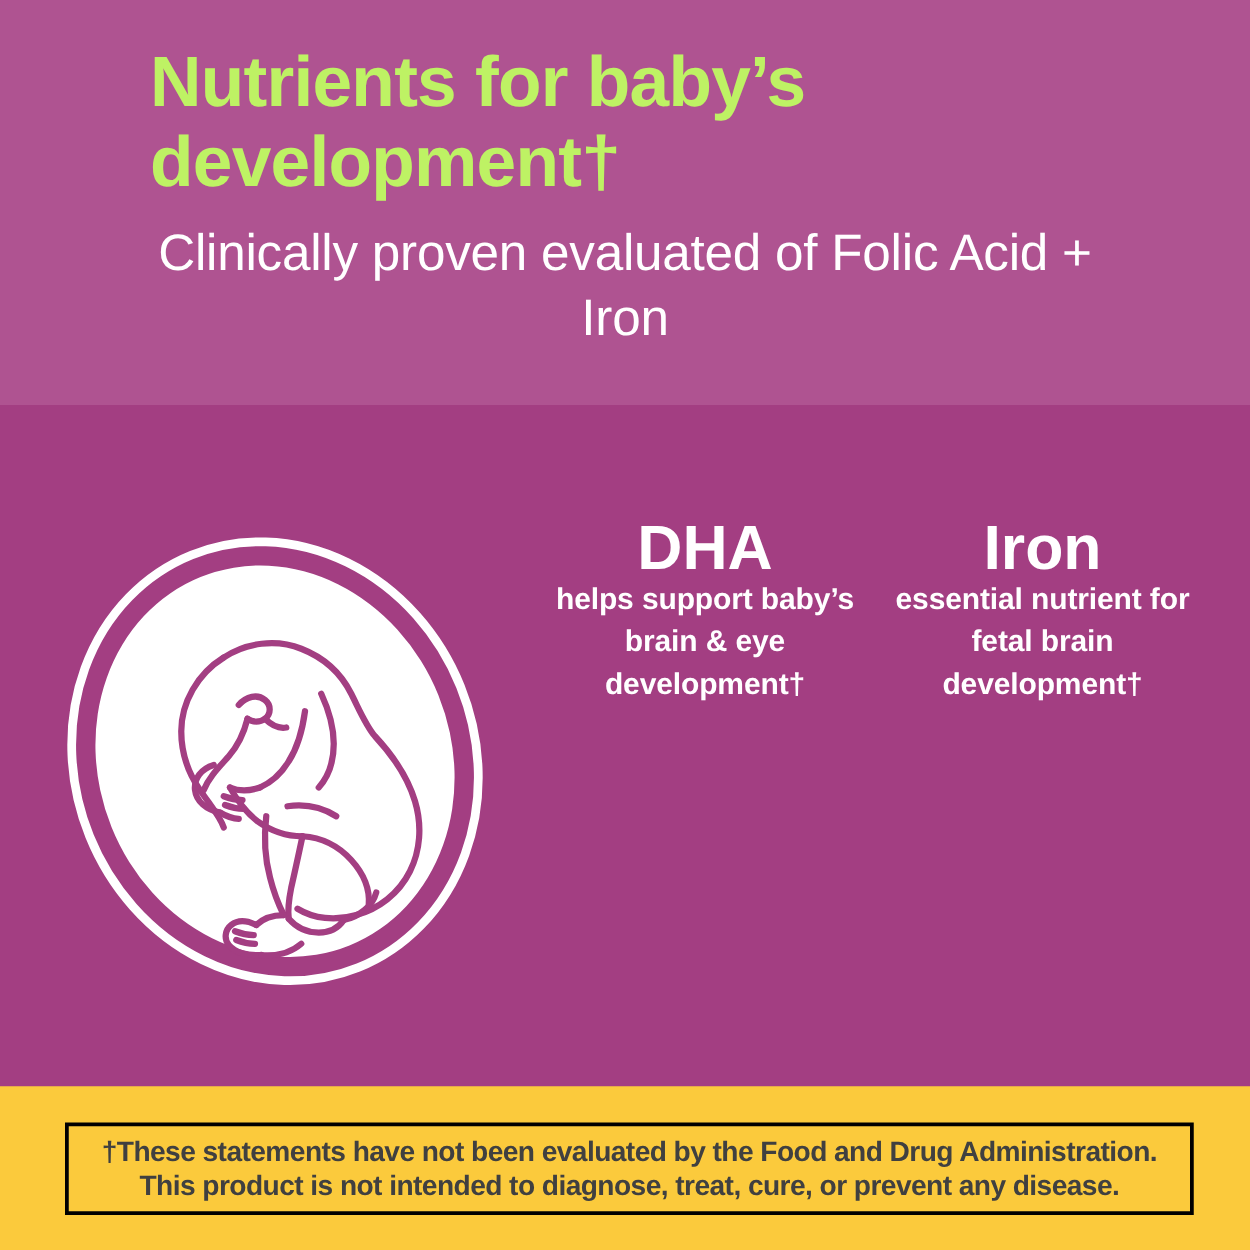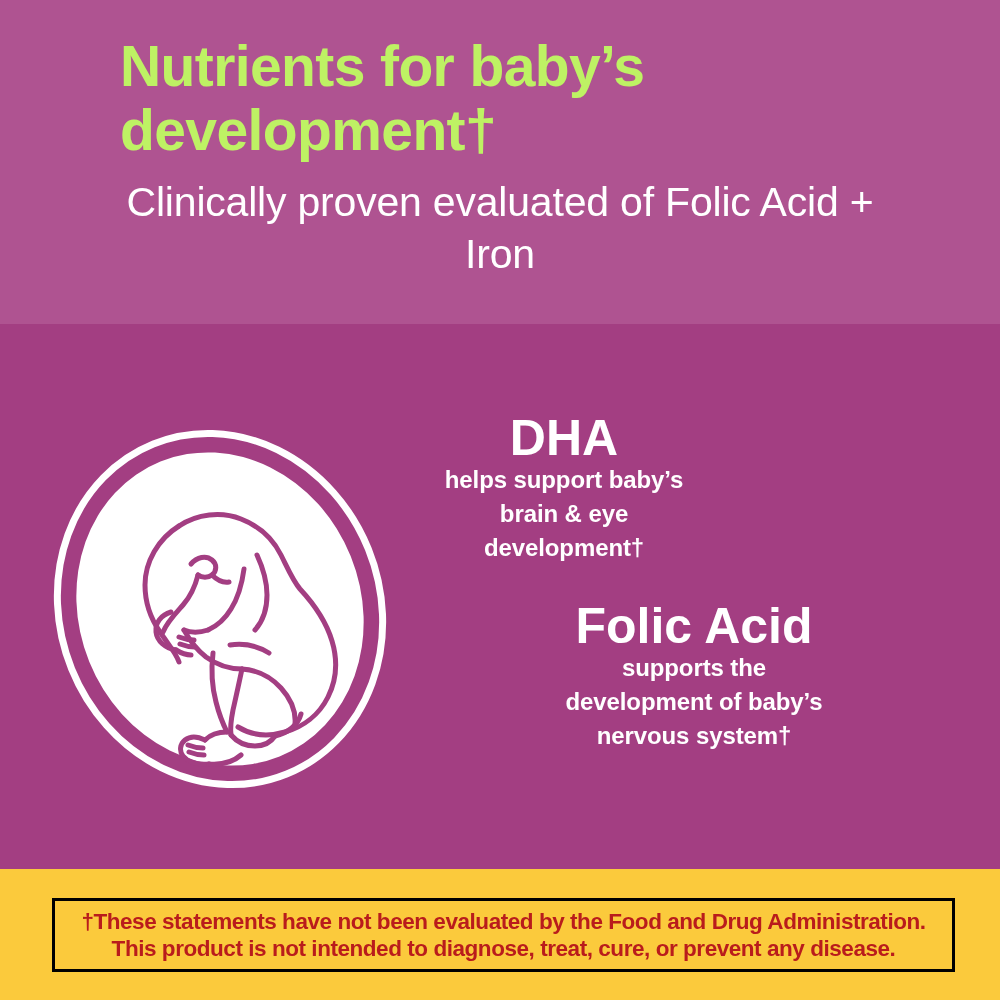--- a/index.html
+++ b/index.html
@@ -116,21 +116,21 @@
     height: 74px;
     border: 3px solid #000000;
     box-sizing: border-box;
     display: flex;
     align-items: center;
     justify-content: center;
   }
   #disclaimer-text {
     margin: 0;
     text-align: center;
-    color: #b91c1c;
+    color: #404040;
     font-size: 22.5px;
     line-height: 27px;
     font-weight: 700;
     letter-spacing: -0.45px;
     padding: 0 6px;
   }
 </style>
 </head>
 <body>
 
@@ -197,25 +197,25 @@
           <path d="M230,307 C243,304 253,296 256,285"></path>
         </g>
       </svg>
     </div>
 
     <div class="nutrient-block" id="block-dha">
       <div class="nutrient-title">DHA</div>
       <div class="nutrient-desc">helps support baby’s brain &amp; eye development†</div>
     </div>
 
-
-    <div class="nutrient-block" id="block-folic">
-      <div class="nutrient-title">Folic Acid</div>
-      <div class="nutrient-desc">supports the development of baby’s nervous system†</div>
-    </div>
+    <div class="nutrient-block" id="block-iron">
+      <div class="nutrient-title">Iron</div>
+      <div class="nutrient-desc">essential nutrient for fetal brain development†</div>
+    </div>
+
 
   </div>
 
   <div id="footer-band">
     <div id="disclaimer-box">
       <p id="disclaimer-text">†These statements have not been evaluated by the Food and Drug Administration. This product is not intended to diagnose, treat, cure, or prevent any disease.</p>
     </div>
   </div>
 
 </div>

